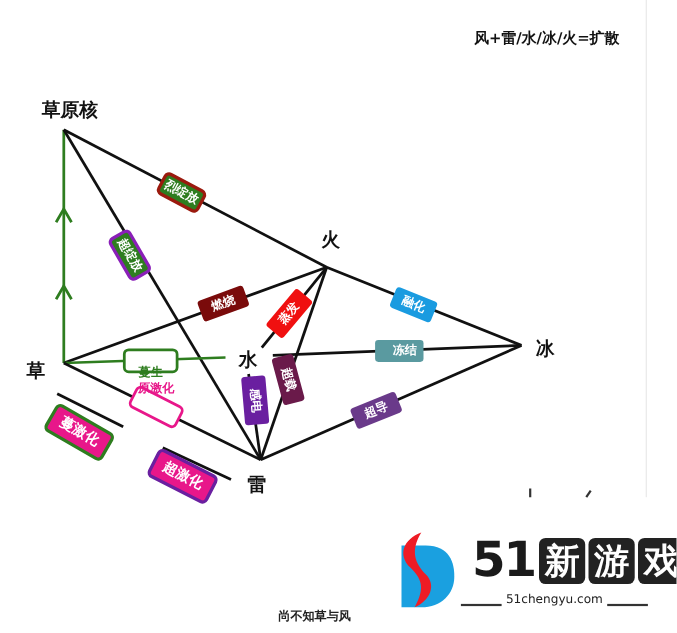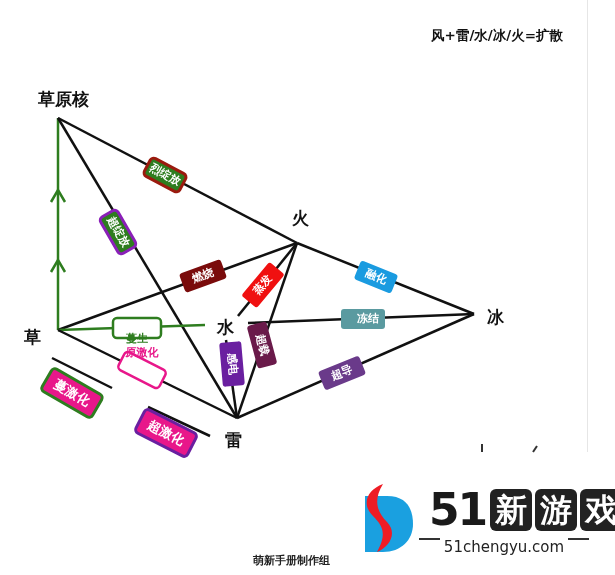--- a/index.html
+++ b/index.html
@@ -10,22 +10,22 @@
   .legend { position:absolute; right:52px; top:22px; font-weight:bold;
             font-size:13.5px; color:#111; line-height:27px; }
   .legend div { white-space:nowrap; }
   .node-label { position:absolute; font-weight:bold; font-size:17px; color:#111; white-space:nowrap;text-align:center; }
   .footer-credit { position:absolute; left:253px; top:553px; font-size:11px; font-weight:bold; color:#222; }
   .logo { position:absolute; left:357px; top:482px; width:235px; height:75px; }
   .logo-text { position:absolute; left:72px; top:2px; display:flex; align-items:center;justify-content:center; }
   .logo-51 { font-family:"DejaVu Sans","Liberation Sans",sans-serif; font-size:44px; font-weight:bold; color:#1a1a1a; letter-spacing:-2px; margin-right:4px; }
   .logo-char { display:inline-block; width:42px; height:42px; background:#222; color:#fff; border-radius:6px;
                font-family:"DejaVu Sans","Liberation Sans",sans-serif; font-size:32px; line-height:42px; text-align:center; margin-right:3px; font-weight:bold; }
-  .logo-url { position:absolute; left:62px; top:56px; width:170px; display:flex; align-items:flex-start;
-              font-family:"DejaVu Sans","Liberation Sans",sans-serif; font-size:15px; color:#222; }
+  .logo-url { position:absolute; left:62px; top:56px; width:170px; display:flex; align-items:flex-end;
+              font-family:"DejaVu Sans","Liberation Sans",sans-serif; font-size:11px; color:#222; }
   .logo-url .rule { flex:1; height:2px; background:#333; }
   .logo-url span.u { padding:0 4px; }
 </style>
 </head>
 <body>
 
 <div class="canvas">
   <svg width="615" height="575" viewBox="0 0 615 575" xmlns="http://www.w3.org/2000/svg">
 
     <line x1="58" y1="330" x2="58" y2="118" stroke="#2e7d1f" stroke-width="2.5"></line>
@@ -127,21 +127,21 @@
   <div>风+雷/水/冰/火=扩散</div>
 </div>
 
 <div class="node-label" style="left:38px; top:88px;">草原核</div>
 <div class="node-label" style="left:24px; top:326px;">草</div>
 <div class="node-label" style="left:292px; top:207px;">火</div>
 <div class="node-label" style="left:217px; top:316px;">水</div>
 <div class="node-label" style="left:487px; top:306px;">冰</div>
 <div class="node-label" style="left:225px; top:429px;">雷</div>
 
-<div class="footer-credit">萌新手册制作组</div>
+<div class="footer-credit">尚不知草与风</div>
 
 <div class="logo">
   <svg width="60" height="75" viewBox="0 0 60 75" style="position:absolute; left:0; top:0;">
     <path d="M8,14 L30,14 C52,14 56,30 56,42 C56,58 44,70 26,70 L8,70 Z" fill="#1aa0e0"></path>
     <path d="M26,2 C10,8 4,22 16,34 C26,44 30,52 20,70 C34,64 40,50 30,40 C20,30 16,18 26,2 Z" fill="#ee1c25"></path>
   </svg>
   <div class="logo-text">
     <span class="logo-51">51</span>
     <span class="logo-char">新</span>
     <span class="logo-char">游</span>

